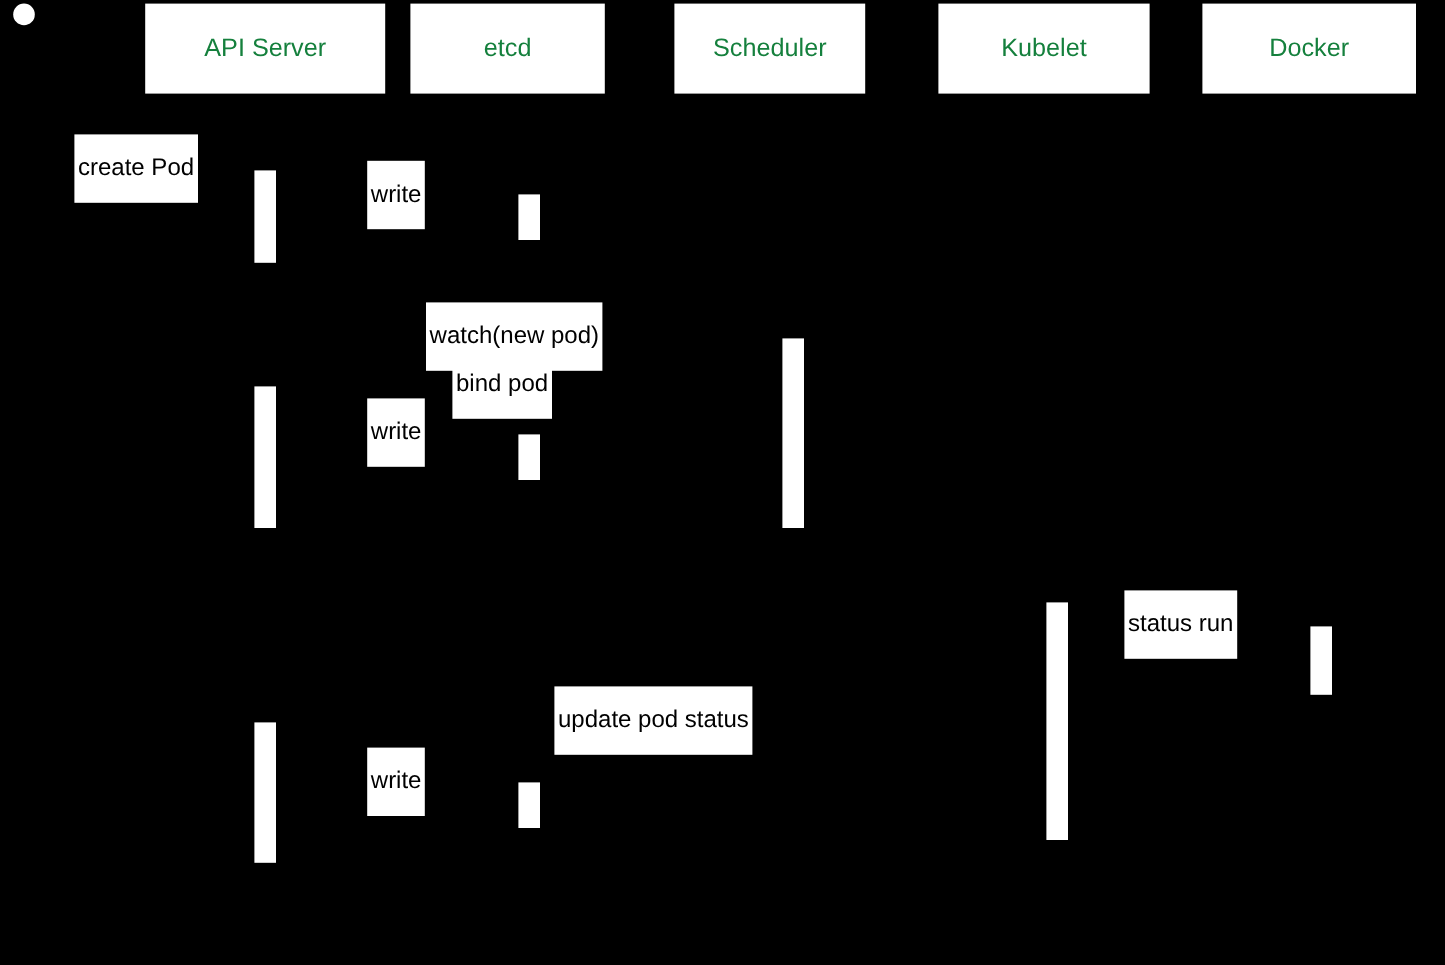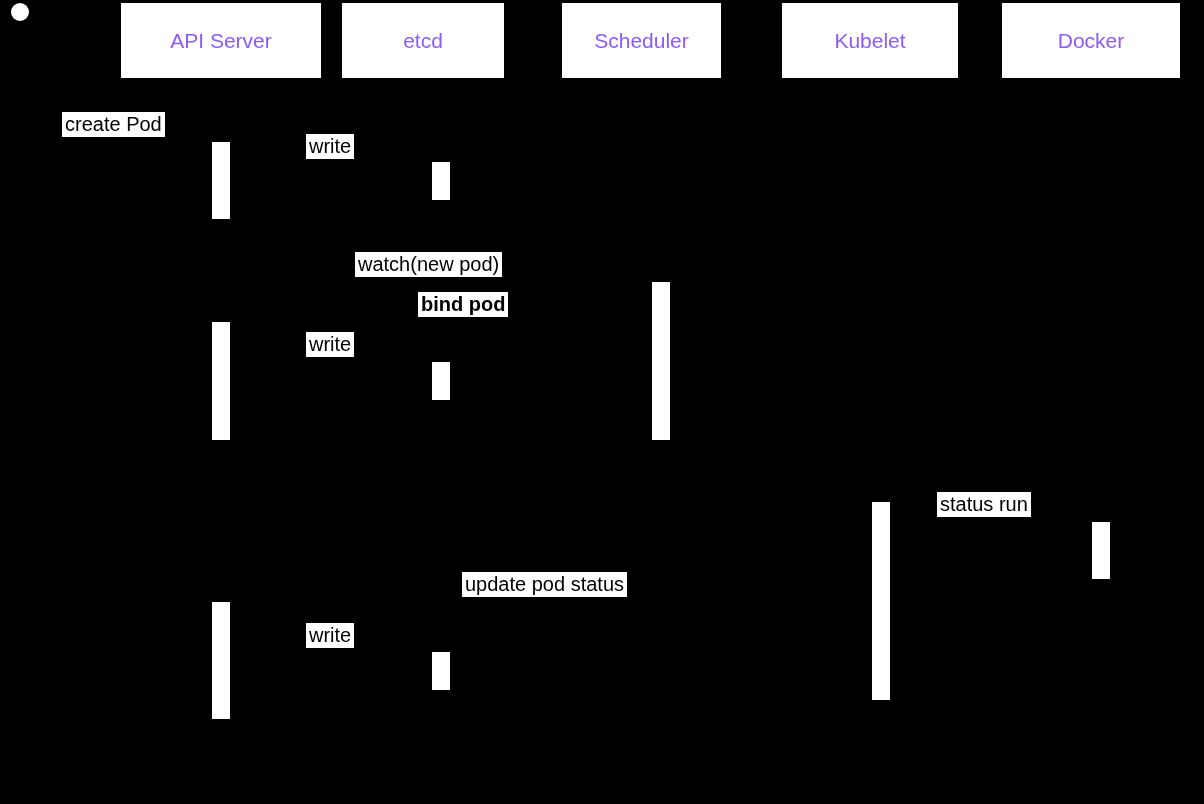--- a/index.html
+++ b/index.html
@@ -22,21 +22,21 @@
     width: 18px;
     height: 18px;
     border-radius: 50%;
     background: #ffffff;
   }
   .participant {
     position: absolute;
     top: 3px;
     height: 75px;
     background: #ffffff;
-    color: #8b5cf6;
+    color: #15803d;
     display: flex;
     align-items: center;
     justify-content: center;
     font-size: 21px;
     text-align: center;
   }
   #p-api     { left: 121px;  width: 200px; }
   #p-etcd    { left: 342px;  width: 162px; }
   #p-sched   { left: 562px;  width: 159px; }
   #p-kubelet { left: 782px;  width: 176px; }
@@ -56,27 +56,27 @@
   #bar-docker  { left: 1092px; top: 522px; height: 57px;  }
   #bar-api3    { left: 212px;  top: 602px; height: 117px; }
   #bar-etcd3   { left: 432px;  top: 652px; height: 38px;  }
 
   .msg {
     position: absolute;
     background: #ffffff;
     color: #000000;
     font-size: 20px;
     line-height: 25px;
-    padding: 0 3px;
+    padding: 16px 3px;
     white-space: nowrap;
   }
   #m-create     { left: 62px;  top: 112px; }
   #m-write1     { left: 306px; top: 134px; }
   #m-watchnew   { left: 355px; top: 252px; }
-  #m-bind       { left: 418px; top: 292px; font-weight: bold; }
+  #m-bind       { left: 377px; top: 292px; }
   #m-write2     { left: 306px; top: 332px; }
   #m-watchbound { left: 457px; top: 472px; }
   #m-dockerrun  { left: 937px; top: 492px; }
   #m-update     { left: 462px; top: 572px; }
   #m-write3     { left: 306px; top: 623px; }
 </style>
 </head>
 <body>
 
 <div class="canvas">

